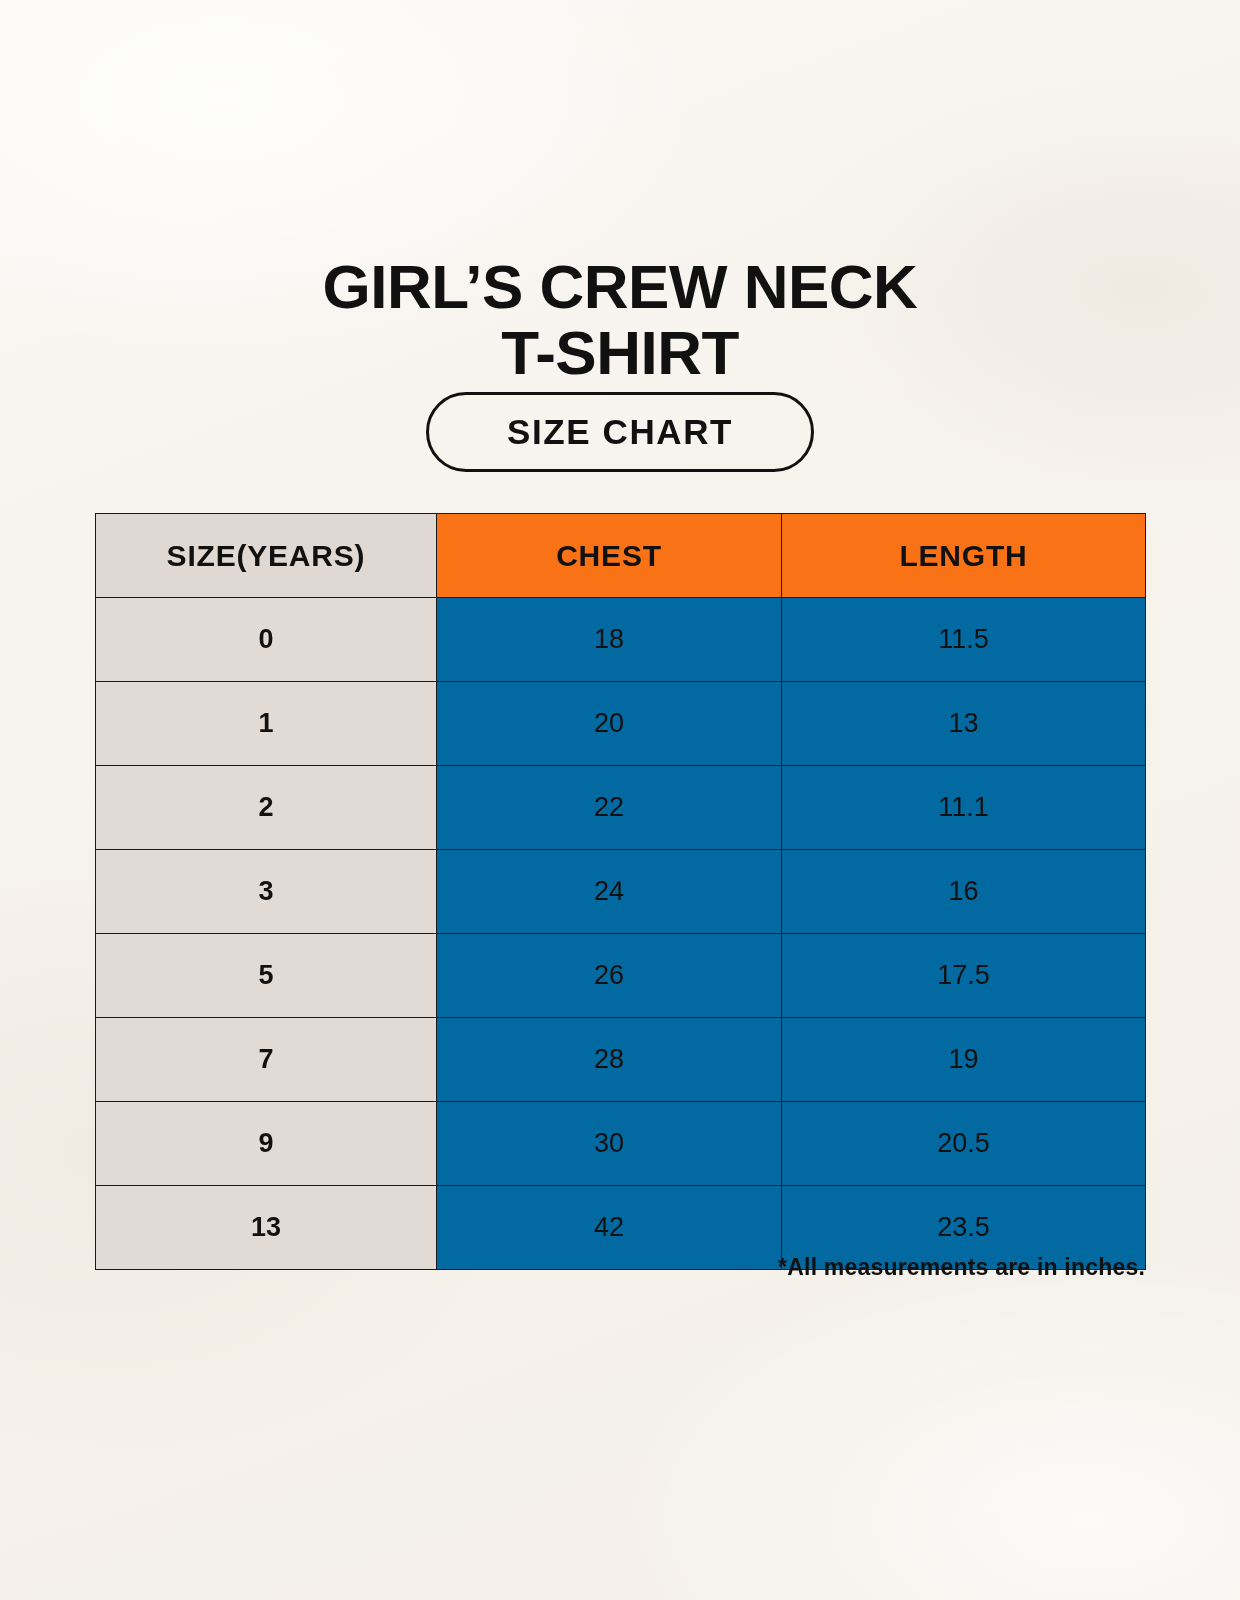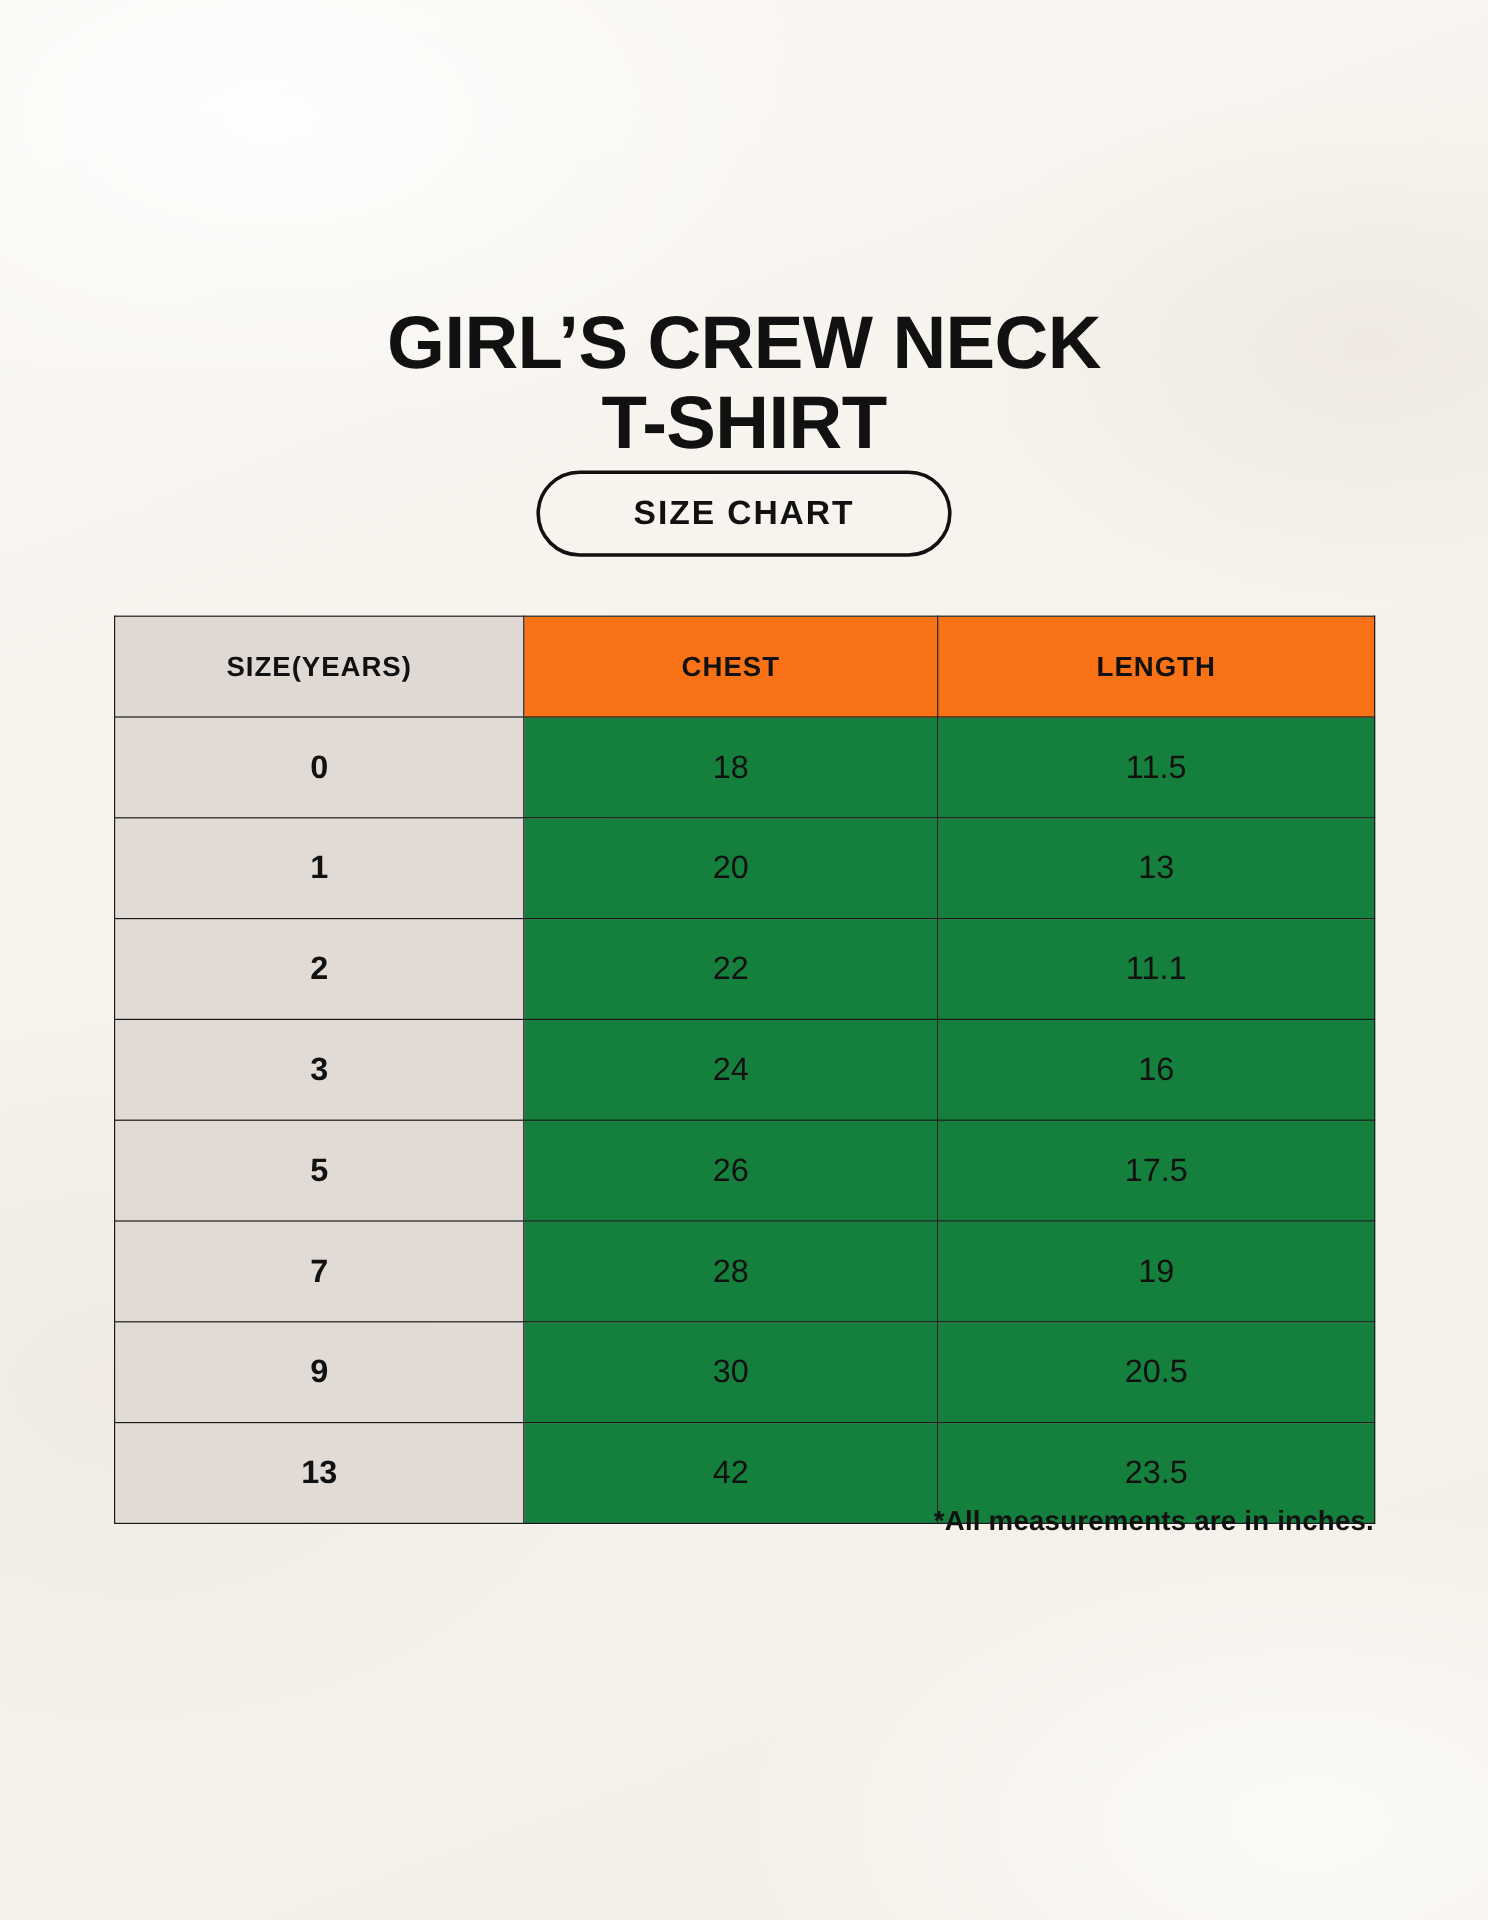--- a/index.html
+++ b/index.html
@@ -50,21 +50,21 @@
     top: 392px;
     left: 0;
     width: 1240px;
     display: flex;
     justify-content: center;
   }
   .badge {
     border: 3px solid #111111;
     border-radius: 48px;
     padding: 17px 78px;
-    font-size: 28px;
+    font-size: 35px;
     font-weight: 600;
     letter-spacing: 1.6px;
     background: transparent;
   }
   .table-wrap {
     position: absolute;
     top: 513px;
     left: 95px;
     width: 1050px;
   }
@@ -79,32 +79,32 @@
 
   table.size-table th,
   table.size-table td {
     border: 1.5px solid #1a1a1a;
     height: 81px;
     text-align: center;
     vertical-align: middle;
     font-size: 27px;
   }
   table.size-table thead th {
-    font-size: 23px;
+    font-size: 30px;
     font-weight: 700;
     letter-spacing: 0.8px;
   }
   th.head-size { background: #e0d9d3; }
   th.head-accent { background: #f97316; }
   td.cell-size {
     background: #e2dbd5;
     font-weight: 700;
   }
   td.cell-meas {
-    background: #15803d;
+    background: #0369a1;
     font-weight: 400;
   }
   .footnote {
     position: absolute;
     top: 1254px;
     left: 0;
     width: 1145px;
     text-align: right;
     font-size: 23px;
     font-weight: 600;

